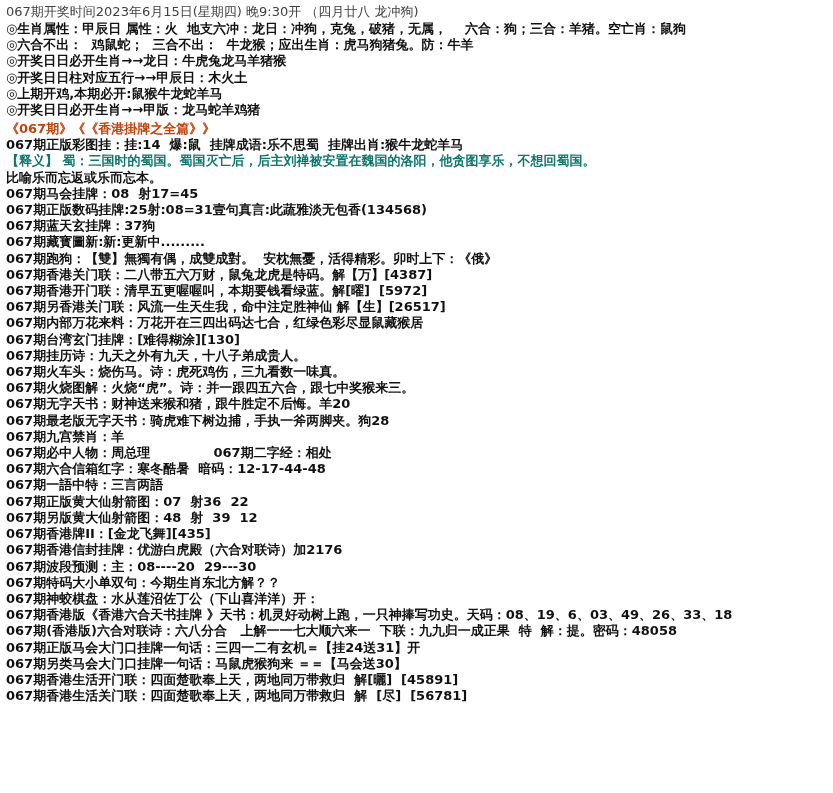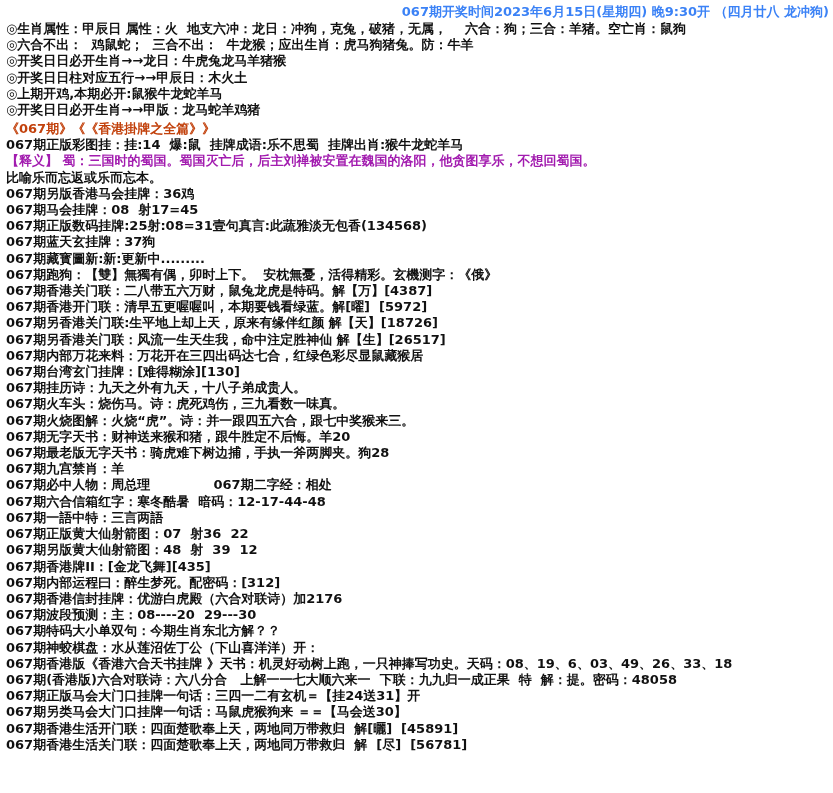--- a/index.html
+++ b/index.html
@@ -18,28 +18,27 @@
     width: 833px;
     box-sizing: border-box;
     padding: 3px 4px 4px 6px;
   }
   .line {
     line-height: 16.2px;
     white-space: pre-wrap;
     word-break: break-all;
   }
   .header-line {
-    color: #3b82f6;
-    font-weight: bold;
+    color: #404040;
+    font-weight: normal;
     line-height: 17px;
     padding-bottom: 1px;
-    text-align: right;
   }
   .red {
-    color: #a21caf;
+    color: #0f766e;
     font-weight: bold;
   }
   .blue-title {
     color: #c2410c;
     font-weight: bold;
     line-height: 17px;
   }
   .black-b {
     color: #111111;
     font-weight: bold;
@@ -62,45 +61,42 @@
   <div class="line black-b">◎上期开鸡,本期必开:鼠猴牛龙蛇羊马</div>
   <div class="line black-b">◎开奖日日必开生肖→→甲版：龙马蛇羊鸡猪</div>
 
   <div class="sep"></div>
 
   <div class="blue-title">《067期》《《香港掛牌之全篇》》</div>
 
   <div class="line black-b">067期正版彩图挂：挂:14  爆:鼠  挂牌成语:乐不思蜀  挂牌出肖:猴牛龙蛇羊马</div>
   <div class="line red">【释义】 蜀：三国时的蜀国。蜀国灭亡后，后主刘禅被安置在魏国的洛阳，他贪图享乐，不想回蜀国。</div>
   <div class="line black-b">比喻乐而忘返或乐而忘本。</div>
-  <div class="line black-b">067期另版香港马会挂牌：36鸡</div>
   <div class="line black-b">067期马会挂牌：08  射17=45</div>
   <div class="line black-b">067期正版数码挂牌:25射:08=31壹句真言:此蔬雅淡无包香(134568)</div>
   <div class="line black-b">067期蓝天玄挂牌：37狗</div>
   <div class="line black-b">067期藏寳圖新:新:更新中.........</div>
-  <div class="line black-b">067期跑狗：【雙】無獨有偶，卯时上下。  安枕無憂，活得精彩。玄機测字：《俄》</div>
+  <div class="line black-b">067期跑狗：【雙】無獨有偶，成雙成對。  安枕無憂，活得精彩。卯时上下：《俄》</div>
   <div class="line black-b">067期香港关门联：二八带五六万财，鼠兔龙虎是特码。解【万】[4387]</div>
   <div class="line black-b">067期香港开门联：清早五更喔喔叫，本期要钱看绿蓝。解[曜]  [5972]</div>
-  <div class="line black-b">067期另香港关门联:生平地上却上天，原来有缘伴红颜 解【天】[18726]</div>
   <div class="line black-b">067期另香港关门联：风流一生天生我，命中注定胜神仙 解【生】[26517]</div>
   <div class="line black-b">067期内部万花来料：万花开在三四出码达七合，红绿色彩尽显鼠藏猴居</div>
   <div class="line black-b">067期台湾玄门挂牌：[难得糊涂][130]</div>
   <div class="line black-b">067期挂历诗：九天之外有九天，十八子弟成贵人。</div>
   <div class="line black-b">067期火车头：烧伤马。诗：虎死鸡伤，三九看数一味真。</div>
   <div class="line black-b">067期火烧图解：火烧“虎”。诗：并一跟四五六合，跟七中奖猴来三。</div>
   <div class="line black-b">067期无字天书：财神送来猴和猪，跟牛胜定不后悔。羊20</div>
   <div class="line black-b">067期最老版无字天书：骑虎难下树边捕，手执一斧两脚夹。狗28</div>
   <div class="line black-b">067期九宫禁肖：羊</div>
   <div class="line black-b">067期必中人物：周总理              067期二字经：相处</div>
   <div class="line black-b">067期六合信箱红字：寒冬酷暑  暗码：12-17-44-48</div>
   <div class="line black-b">067期一語中特：三言两語</div>
   <div class="line black-b">067期正版黄大仙射箭图：07  射36  22</div>
   <div class="line black-b">067期另版黄大仙射箭图：48  射  39  12</div>
   <div class="line black-b">067期香港牌II：[金龙飞舞][435]</div>
-  <div class="line black-b">067期内部运程曰：醉生梦死。配密码：[312]</div>
   <div class="line black-b">067期香港信封挂牌：优游白虎殿（六合对联诗）加2176</div>
   <div class="line black-b">067期波段预测：主：08----20  29---30</div>
   <div class="line black-b">067期特码大小单双句：今期生肖东北方解？？</div>
   <div class="line black-b">067期神蛟棋盘：水从莲沼佐丁公（下山喜洋洋）开：</div>
   <div class="line black-b">067期香港版《香港六合天书挂牌 》天书：机灵好动树上跑，一只神捧写功史。天码：08、19、6、03、49、26、33、18</div>
   <div class="line black-b">067期(香港版)六合对联诗：六八分合   上解一一七大顺六来一  下联：九九归一成正果  特  解：提。密码：48058</div>
   <div class="line black-b">067期正版马会大门口挂牌一句话：三四一二有玄机＝【挂24送31】开</div>
   <div class="line black-b">067期另类马会大门口挂牌一句话：马鼠虎猴狗来 ＝＝【马会送30】</div>
   <div class="line black-b">067期香港生活开门联：四面楚歌奉上天，两地同万带救归  解[曬]  [45891]</div>
   <div class="line black-b">067期香港生活关门联：四面楚歌奉上天，两地同万带救归  解  [尽]  [56781]</div>

